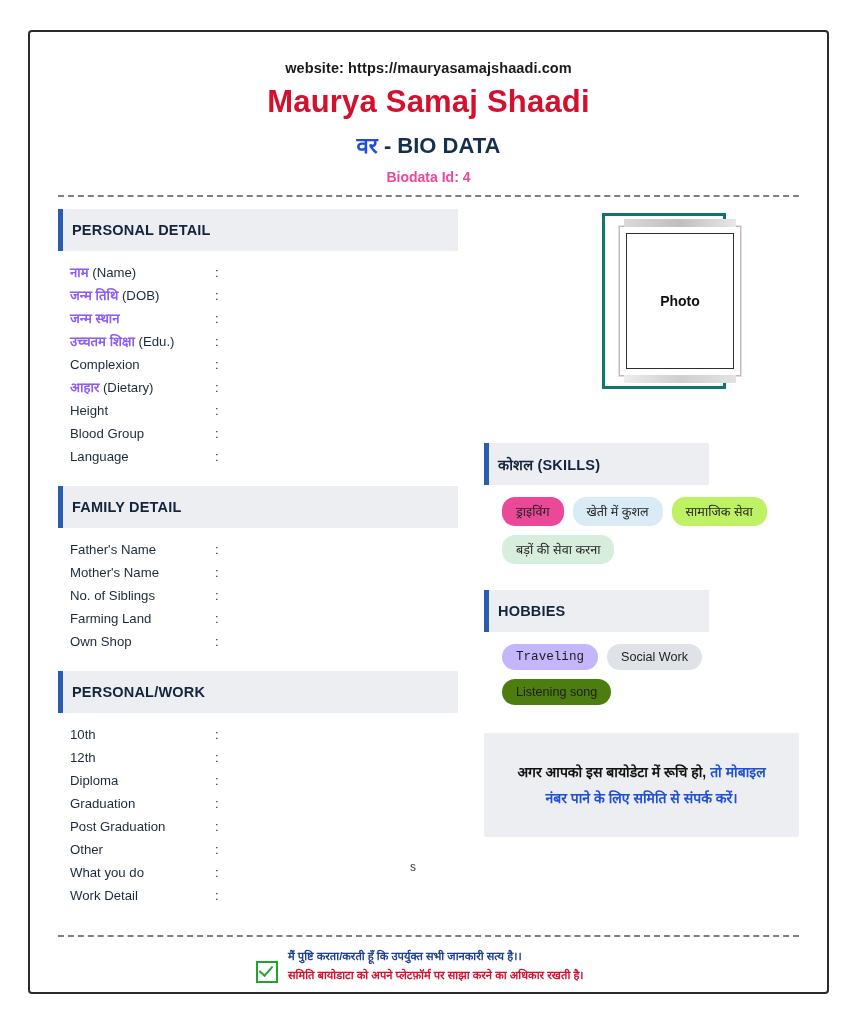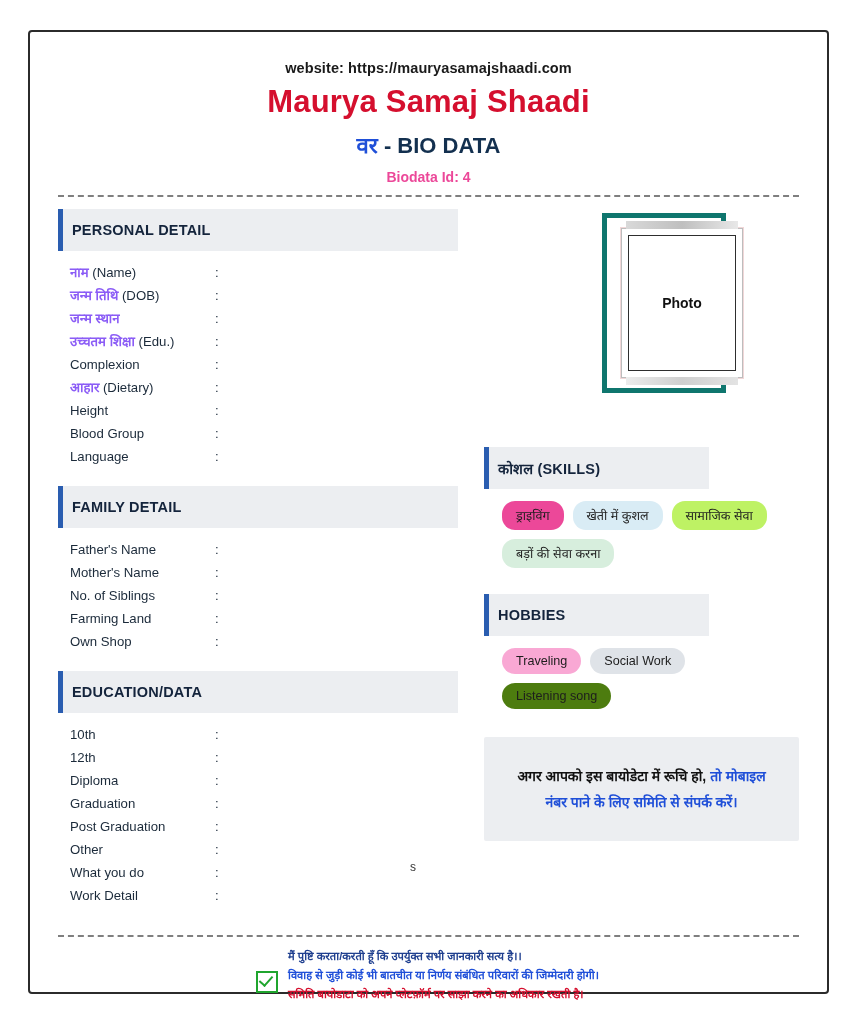--- a/index.html
+++ b/index.html
@@ -145,21 +145,21 @@
   }
   .photo-frame .photo-label {
     position: relative;
     font-size: 14px;
     font-weight: bold;
     color: #111;
   }
   .photo-outer {
     width: 124px;
     padding: 10px 14px;
-    border: 5px solid #0f766e;
+    border: 3px solid #0f766e;
     background: #fff;
     box-sizing: border-box;
   }
 
   
   .chips {
     display: flex;
     flex-wrap: wrap;
     gap: 9px;
     padding: 2px 0 14px 18px;
@@ -324,21 +324,21 @@
             <span class="val"></span>
           </div>
           <div class="frow">
             <span class="lbl"><span>Own Shop</span></span>
             <span class="colon">:</span>
             <span class="val"></span>
           </div>
         </div>
 
         <div class="sec-bar">
-          <span class="sec-title">EDUCATION/DATA</span>
+          <span class="sec-title">PERSONAL/WORK</span>
         </div>
         <div class="fields">
           <div class="frow">
             <span class="lbl"><span>10th</span></span>
             <span class="colon">:</span>
             <span class="val"></span>
           </div>
           <div class="frow">
             <span class="lbl"><span>12th</span></span>
             <span class="colon">:</span>
@@ -397,38 +397,37 @@
           <span class="chip" style="background:#ec4899;">ड्राइविंग</span>
           <span class="chip" style="background:#d9ecf5;">खेती में कुशल</span>
           <span class="chip" style="background:#bef264;">सामाजिक सेवा</span>
           <span class="chip" style="background:#d7eedd;">बड़ों की सेवा करना</span>
         </div>
 
         <div class="sec-bar right-bar" style="margin-top:12px;">
           <span class="sec-title">HOBBIES</span>
         </div>
         <div class="chips">
-          <span class="chip" style="background:#f9a8d4;">Traveling</span>
+          <span class="chip" style="background:#c4b5fd;font-family:Liberation Mono, monospace;">Traveling</span>
           <span class="chip" style="background:#dfe3e8;">Social Work</span>
           <span class="chip" style="background:#4d7c0f;">Listening song</span>
         </div>
 
         <div class="notice">
           <span>अगर आपको इस बायोडेटा में रूचि हो,</span><span class="blue"> तो मोबाइल</span><br>
           <span class="blue">नंबर पाने के लिए समिति से संपर्क करें।</span>
         </div>
       </div>
     </div>
 
     <div class="stray">s</div>
 
     <hr class="footer-sep">
     <div class="footer">
       <div class="chk"></div>
       <div class="declaration">
         <div class="l1">मैं पुष्टि करता/करती हूँ कि उपर्युक्त सभी जानकारी सत्य है।।</div>
-        <div class="l2">विवाह से जुड़ी कोई भी बातचीत या निर्णय संबंधित परिवारों की जिम्मेदारी होगी।</div>
         <div class="l3">समिति बायोडाटा को अपने प्लेटफ़ॉर्म पर साझा करने का अधिकार रखती है।</div>
       </div>
     </div>
 
   </div>
 </div>
 
 </body></html>

